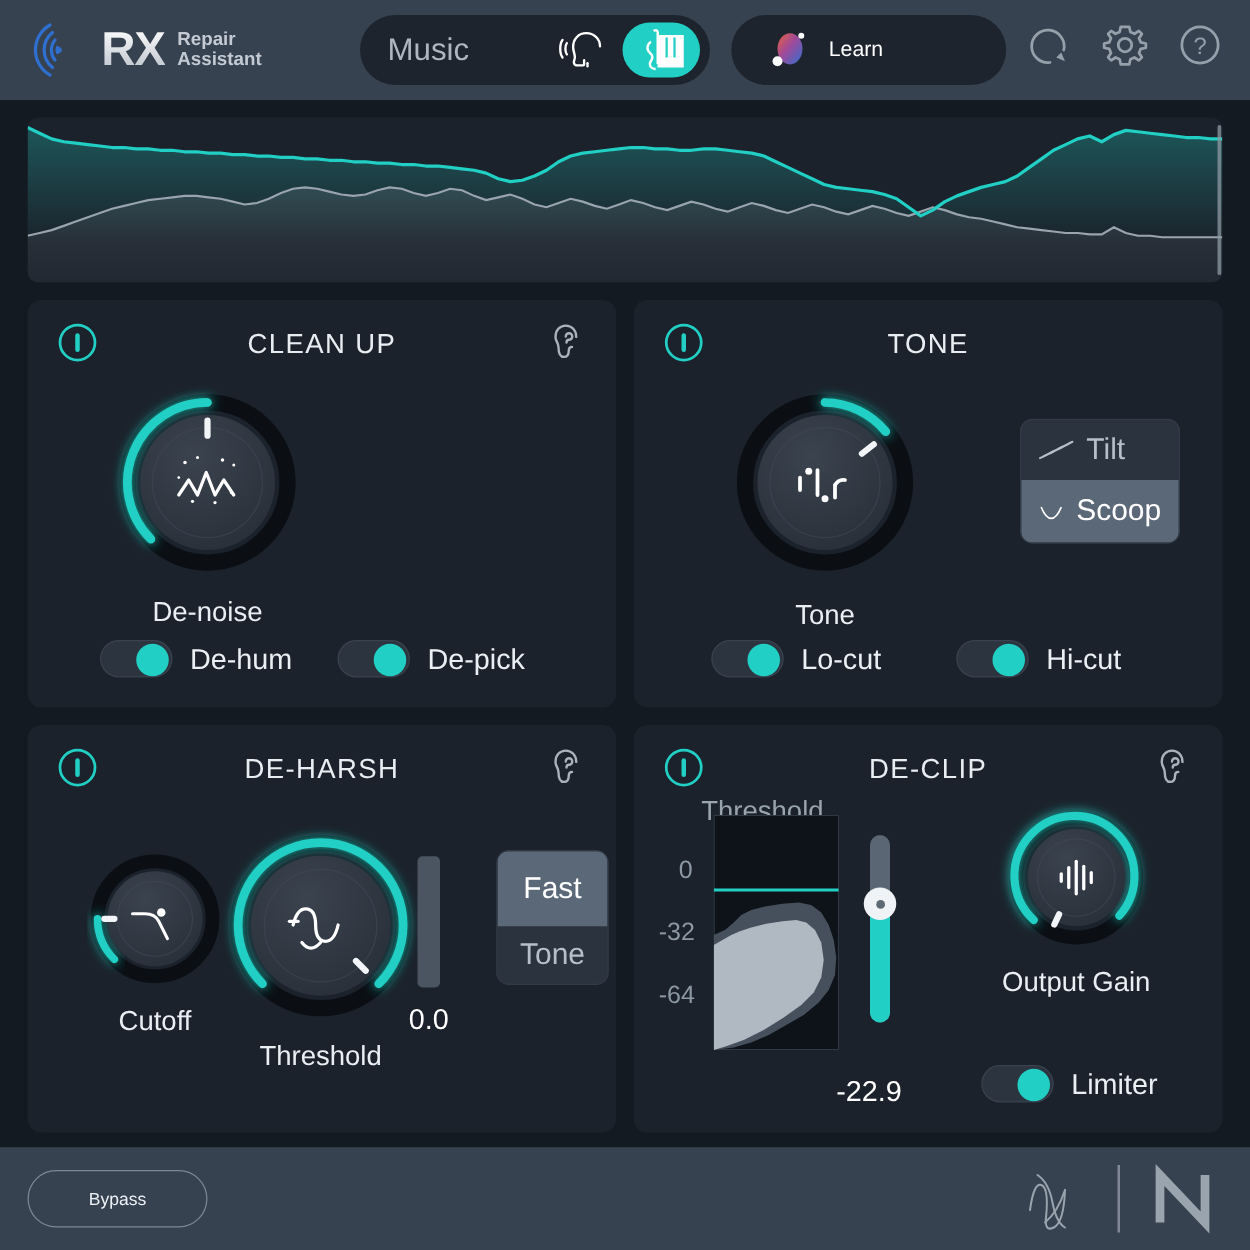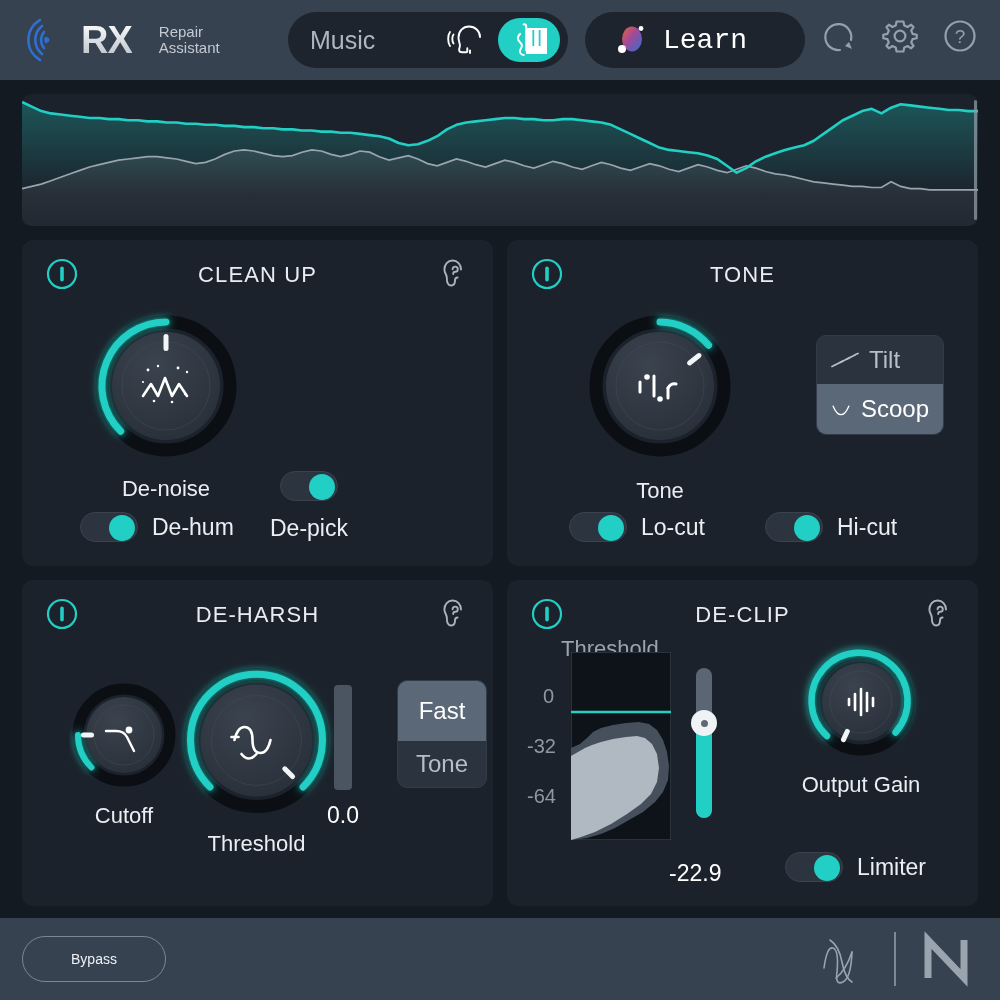--- a/index.html
+++ b/index.html
@@ -29,22 +29,22 @@
   }
   .logo-wrap { display: flex; align-items: center; gap: 9px; }
   .logo-mark { width: 50px; height: 50px; flex: 0 0 50px; }
   .logo-rx {
     font-size: 38px; font-weight: bold; letter-spacing: -1px;
     background: linear-gradient(180deg,#ffffff 0%,#b9c0c9 100%);
     -webkit-background-clip: text; background-clip: text; color: transparent;
     line-height: 1;
   }
   .logo-sub {
-    font-size: 15px; font-weight: normal; color: #c3cad3;
-    line-height: 1.08; margin-left: 18px;
+    font-size: 15px; font-weight: bold; color: #c3cad3;
+    line-height: 1.08; margin-left: 1px;
   }
 
   
   .src-pill {
     position: absolute; left: 288px; top: 12px;
     height: 56px; width: 280px;
     background: #1d242d; border-radius: 28px;
     display: flex; align-items: center; padding: 0 8px 0 22px;
   }
   .src-label { color: #aeb6bf; font-size: 25px; flex: 1; }
@@ -57,21 +57,21 @@
 
   
   .learn-pill {
     position: absolute; left: 585px; top: 12px;
     height: 56px; width: 220px;
     background: #1d242d; border-radius: 28px;
     display: flex; align-items: center; gap: 16px;
     padding-left: 28px; cursor: pointer;
   }
   .learn-orb { width: 34px; height: 34px; flex: 0 0 34px; }
-  .learn-text { color: #ffffff; font-size: 28px; font-family: Liberation Mono, monospace; }
+  .learn-text { color: #ffffff; font-size: 17px; }
 
   .hdr-icons {
     position: absolute; right: 18px; top: 14px;
     display: flex; align-items: center; gap: 16px;
   }
   .hdr-ic { width: 44px; height: 44px; cursor: pointer; }
 
   
   .body-area {
     flex: 1 1 auto;
@@ -337,21 +337,21 @@
           <div class="knob-label" style="margin-top:6px;">De-noise</div>
         </div>
 
 
         <div class="tgl" style="position:absolute;left:58px;bottom:24px;">
           <div class="tgl-sw">
               <div class="dot"></div>
             </div>
           <div class="tgl-txt">De-hum</div>
         </div>
-        <div class="tgl" style="position:absolute;left:248px;bottom:24px;flex-direction:column;">
+        <div class="tgl" style="position:absolute;left:248px;bottom:24px;">
           <div class="tgl-sw">
               <div class="dot"></div>
             </div>
           <div class="tgl-txt">De-pick</div>
         </div>
       </div>
 
       <div class="panel">
         <svg class="power" viewBox="0 0 32 32">
           <circle cx="16" cy="16" r="14" fill="none" stroke="#21cfc4" stroke-width="2.2"></circle>

